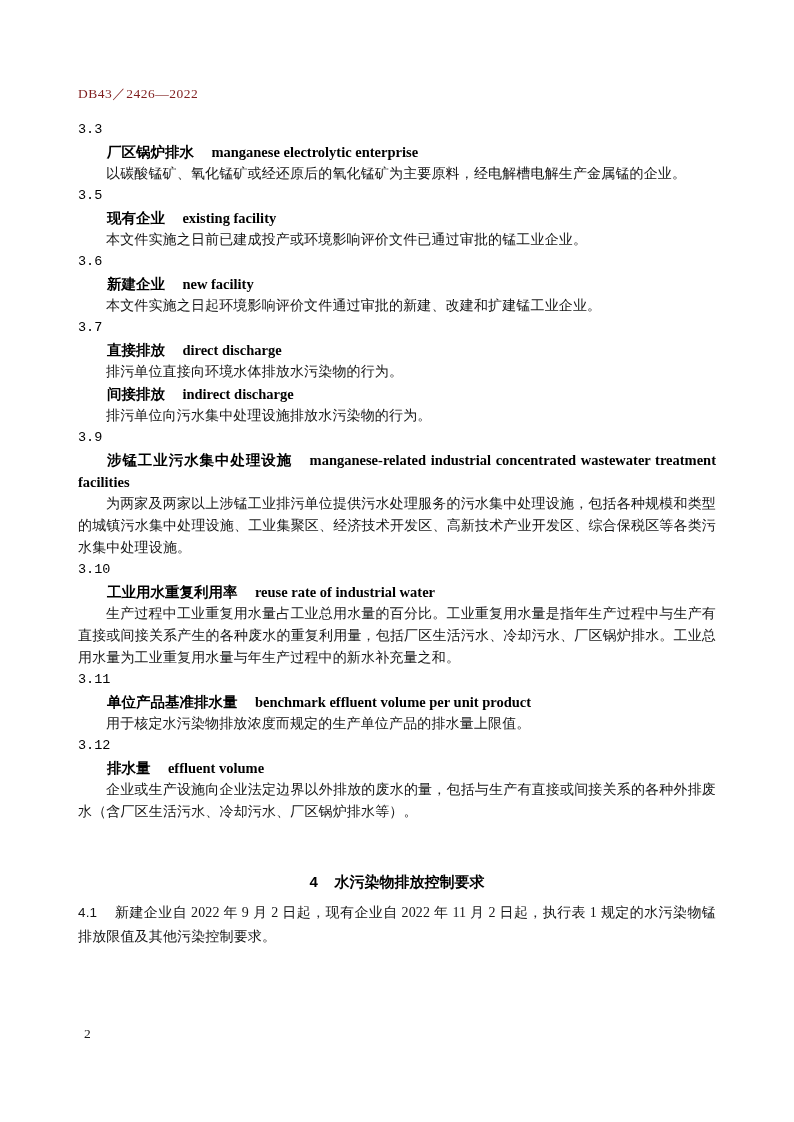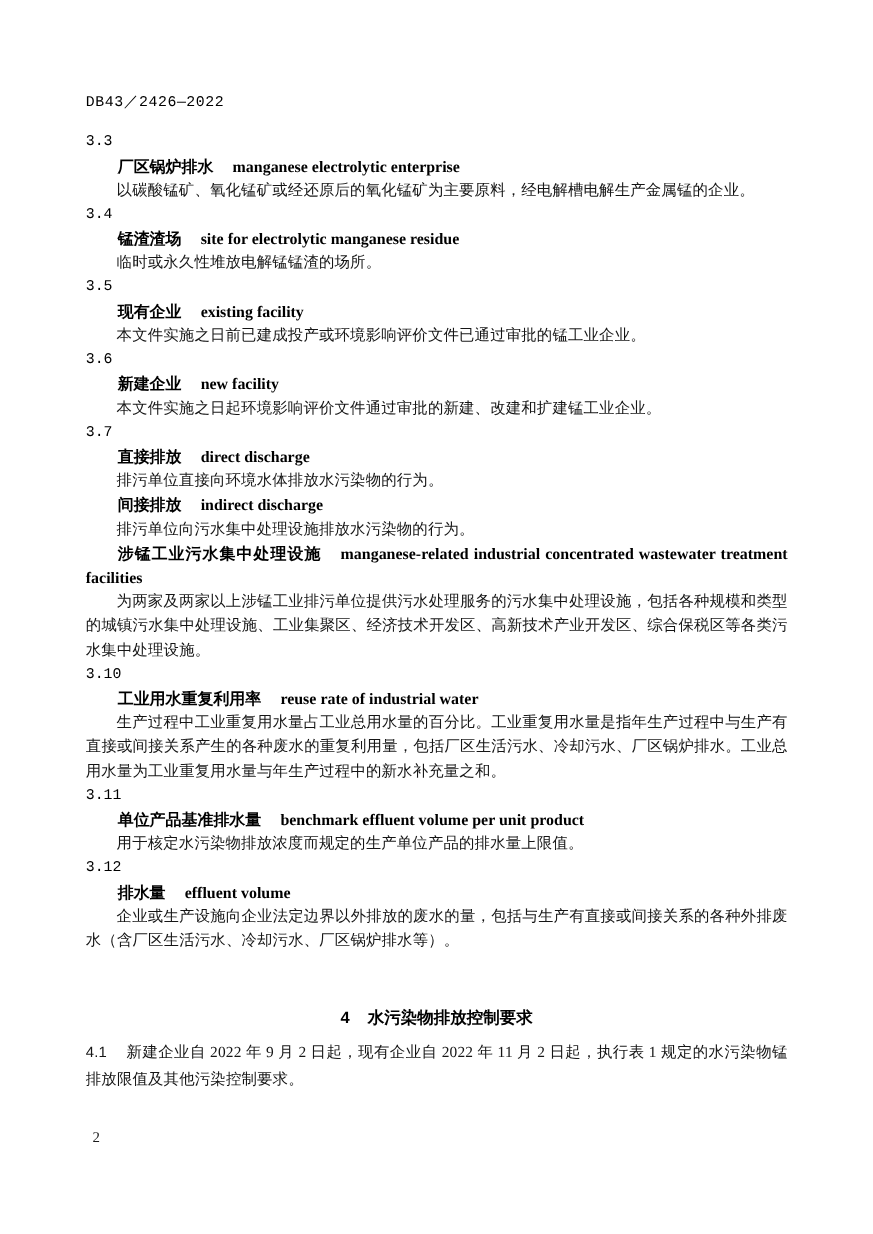--- a/index.html
+++ b/index.html
@@ -9,26 +9,26 @@
     width: 794px;
     height: 1122px;
     margin: 0 auto;
     background: #ffffff;
     color: #151515;
     font-family: "Liberation Serif", "DejaVu Serif", serif;
     padding: 84px 78px 0 78px;
     overflow: hidden;
   }
   .doc-code {
-    font-family: Liberation Mono, monospace;
+    font-family: Liberation Serif, serif;
     font-size: 13.5px;
     line-height: 20px;
     letter-spacing: 0.5px;
     margin-bottom: 15px;
-    color: #000000;
+    color: #7f1d1d;
   }
   .def-num {
     font-family: Liberation Mono, monospace;
     font-size: 13.5px;
     line-height: 22px;
     color: #000000;
   }
   .def-term {
     font-size: 14.5px;
     line-height: 22px;
@@ -92,25 +92,20 @@
 <div class="page">
 
   <div class="doc-code">DB43／2426—2022</div>
 
   <div class="def-block">
     <div class="def-num">3.3</div>
     <div class="def-term"><span class="term-zh">厂区锅炉排水</span><span class="term-en">manganese electrolytic enterprise</span></div>
     <div class="def-body">以碳酸锰矿、氧化锰矿或经还原后的氧化锰矿为主要原料，经电解槽电解生产金属锰的企业。</div>
   </div>
 
-  <div class="def-block">
-    <div class="def-num">3.4</div>
-    <div class="def-term"><span class="term-zh">锰渣渣场</span><span class="term-en">site for electrolytic manganese residue</span></div>
-    <div class="def-body">临时或永久性堆放电解锰锰渣的场所。</div>
-  </div>
 
   <div class="def-block">
     <div class="def-num">3.5</div>
     <div class="def-term"><span class="term-zh">现有企业</span><span class="term-en">existing facility</span></div>
     <div class="def-body">本文件实施之日前已建成投产或环境影响评价文件已通过审批的锰工业企业。</div>
   </div>
 
   <div class="def-block">
     <div class="def-num">3.6</div>
     <div class="def-term"><span class="term-zh">新建企业</span><span class="term-en">new facility</span></div>
@@ -122,20 +117,21 @@
     <div class="def-term"><span class="term-zh">直接排放</span><span class="term-en">direct discharge</span></div>
     <div class="def-body">排污单位直接向环境水体排放水污染物的行为。</div>
   </div>
 
   <div class="def-block">
     <div class="def-term"><span class="term-zh">间接排放</span><span class="term-en">indirect discharge</span></div>
     <div class="def-body">排污单位向污水集中处理设施排放水污染物的行为。</div>
   </div>
 
   <div class="def-block">
+    <div class="def-num">3.9</div>
     <div class="def-term"><span class="term-zh">涉锰工业污水集中处理设施</span><span class="term-en">manganese-related industrial concentrated wastewater treatment facilities</span></div>
     <div class="def-body">为两家及两家以上涉锰工业排污单位提供污水处理服务的污水集中处理设施，包括各种规模和类型的城镇污水集中处理设施、工业集聚区、经济技术开发区、高新技术产业开发区、综合保税区等各类污水集中处理设施。</div>
   </div>
 
   <div class="def-block">
     <div class="def-num">3.10</div>
     <div class="def-term"><span class="term-zh">工业用水重复利用率</span><span class="term-en">reuse rate of industrial water</span></div>
     <div class="def-body">生产过程中工业重复用水量占工业总用水量的百分比。工业重复用水量是指年生产过程中与生产有直接或间接关系产生的各种废水的重复利用量，包括厂区生活污水、冷却污水、厂区锅炉排水。工业总用水量为工业重复用水量与年生产过程中的新水补充量之和。</div>
   </div>
 

